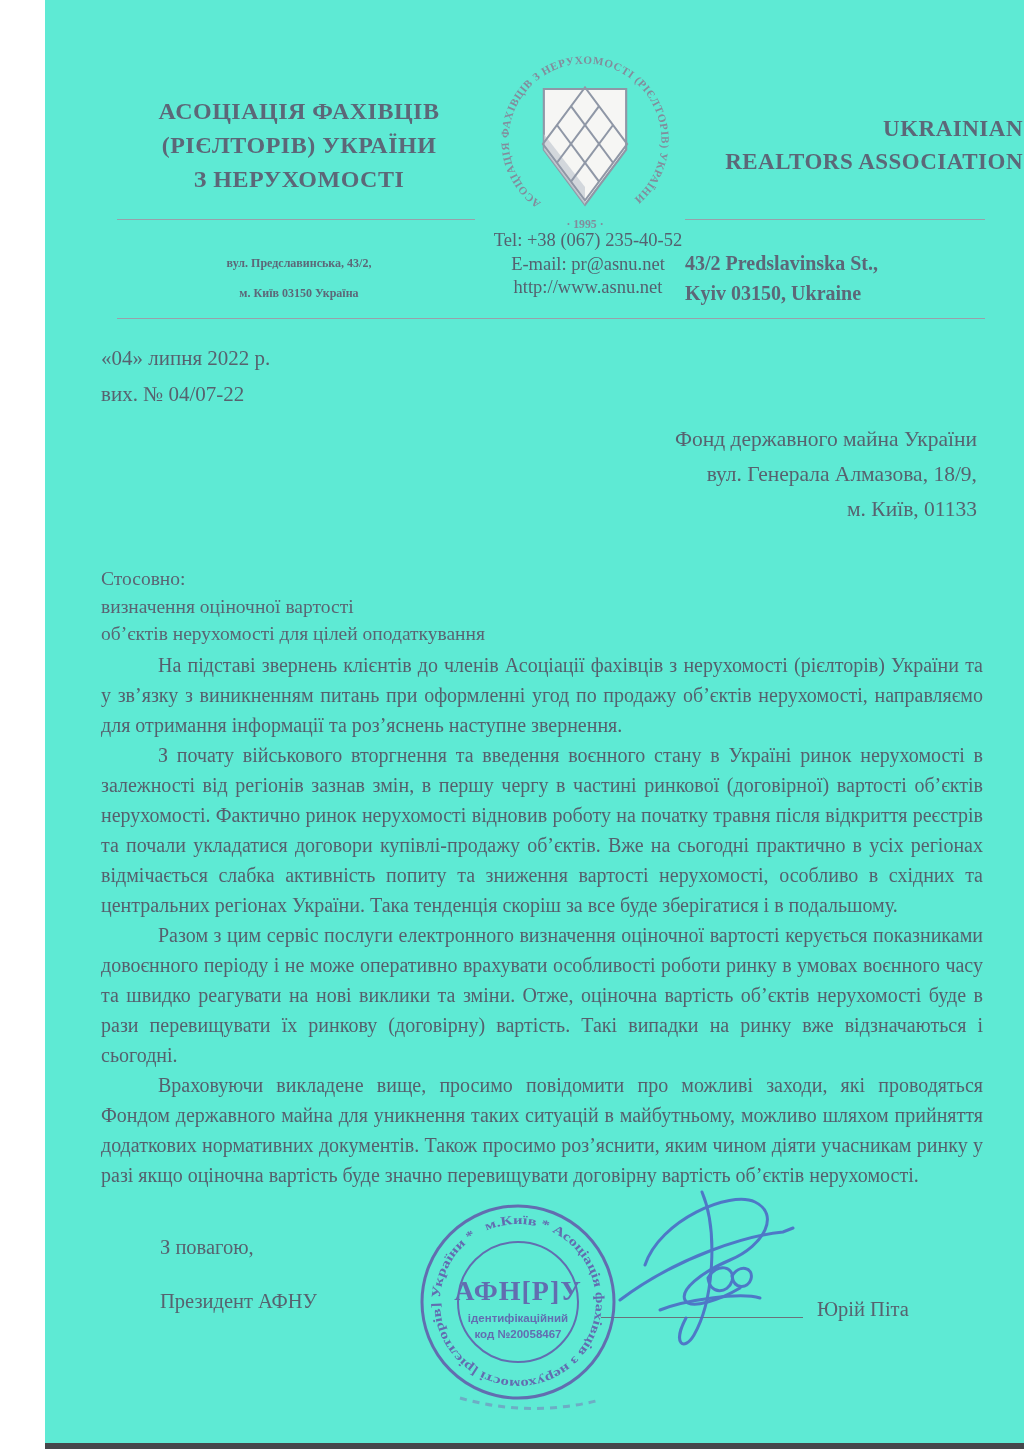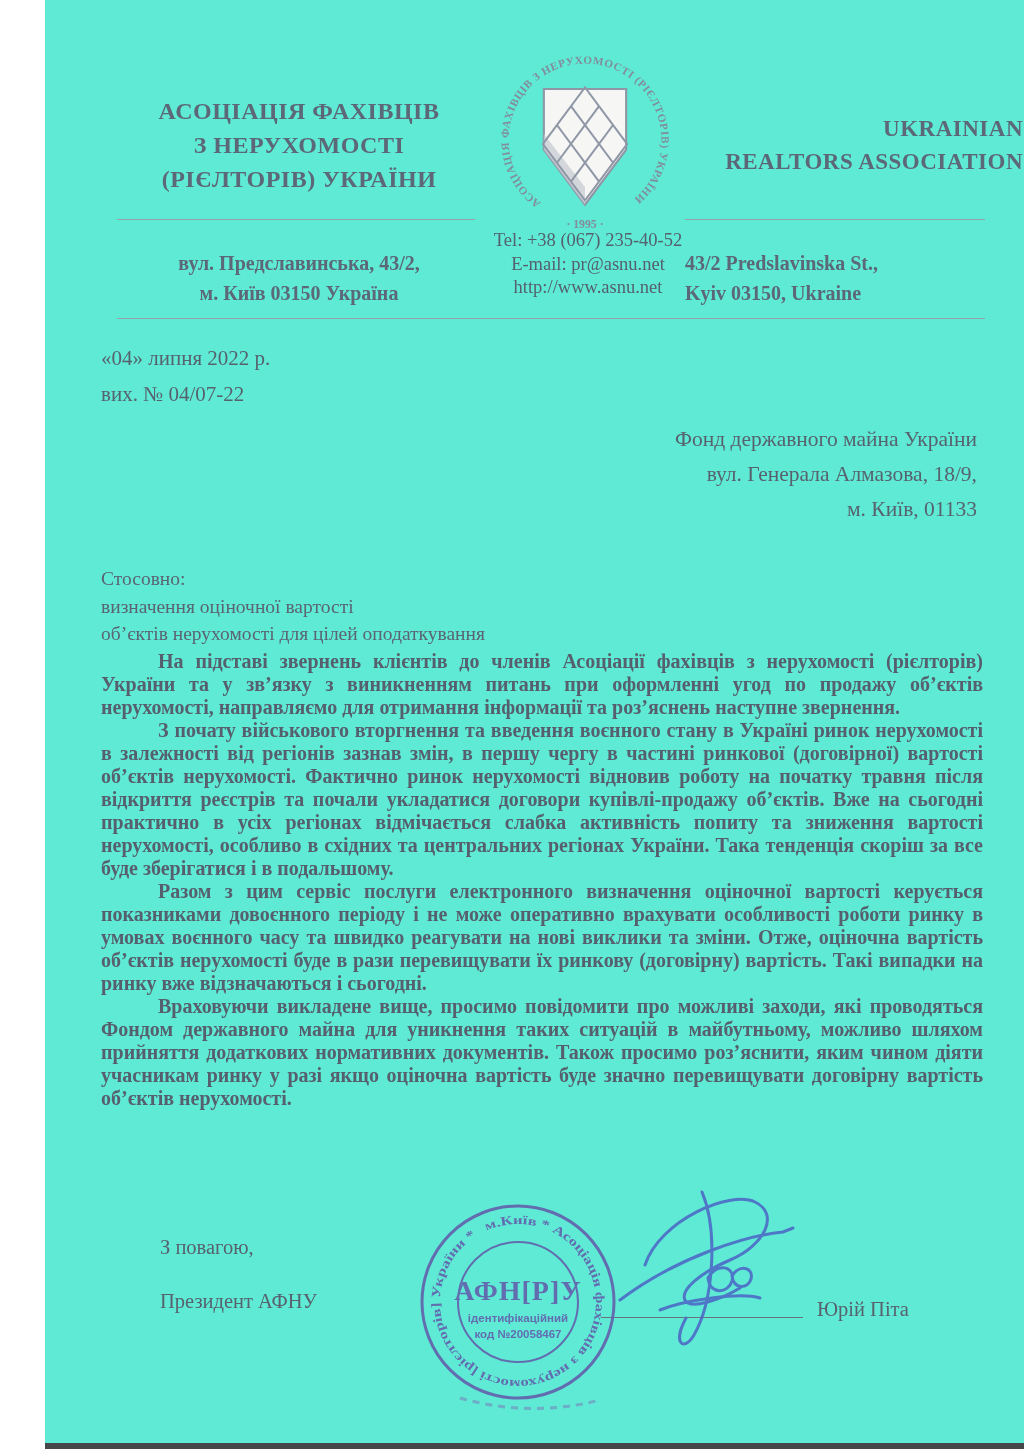--- a/index.html
+++ b/index.html
@@ -16,32 +16,32 @@
           font-size:24px;line-height:34px;font-weight:bold;color:#5c6778;letter-spacing:.5px;}
   .org-en{left:656px;top:112px;width:322px;text-align:right;
           font-size:23px;line-height:33px;font-weight:bold;color:#5c6778;letter-spacing:.5px;}
 
   .rule{position:absolute;border-top:1.6px solid #99a0aa;height:0;}
   #rule1-left{left:72px;top:219px;width:358px;}
   #rule1-right{left:640px;top:219px;width:300px;}
   #rule2{left:72px;top:318px;width:868px;}
 
   .addr-ua{left:84px;top:248px;width:340px;text-align:center;
-           font-size:20px;line-height:30px;font-weight:bold;color:#5c6778;}
+           font-size:12px;line-height:30px;font-weight:bold;color:#5c6778;}
   .contacts{left:412px;top:229px;width:262px;text-align:center;
             font-size:18.5px;line-height:23.5px;color:#55606f;}
   .addr-en{left:640px;top:248px;width:300px;
            font-size:20px;line-height:30px;font-weight:bold;color:#5c6778;}
 
   .meta{left:56px;top:340px;font-size:21px;line-height:36px;color:#57626f;}
   .recipient{right:92px;top:422px;text-align:right;font-size:21.5px;line-height:35px;color:#57626f;}
   .subject{left:56px;top:565px;font-size:19.5px;line-height:27.5px;color:#5a6473;}
 
-  .body-text{left:56px;top:650px;width:882px;font-size:20px;line-height:23px;
-             text-align:justify;color:#565f6d;font-weight:bold;}
+  .body-text{left:56px;top:650px;width:882px;font-size:20px;line-height:30px;
+             text-align:justify;color:#565f6d;}
   .body-text p{margin:0;text-indent:57px;}
 
   .regards{left:115px;top:1236px;font-size:20.5px;color:#57626f;}
   .sig-title{left:115px;top:1290px;font-size:20.5px;color:#57626f;}
   .sig-name{left:772px;top:1298px;font-size:20.5px;color:#57626f;}
   .sig-line{left:556px;top:1317px;width:202px;border-top:1.5px solid #6b727c;height:0;}
 
   .logo-box{left:442px;top:40px;width:196px;height:196px;}
   .stamp-box{left:363px;top:1192px;width:220px;height:220px;opacity:.92;}
   .sig-box{left:545px;top:1150px;width:360px;height:230px;}
@@ -50,22 +50,22 @@
   .edge-right{right:3px;top:0;width:3px;height:1449px;background:#dededa;}
   .edge-bottom{left:0;bottom:0;width:1024px;height:6px;background:#45474b;}
 </style>
 </head>
 <body>
 
 <div class="page">
 
   <div class="abs org-ua">
     <div>АСОЦІАЦІЯ ФАХІВЦІВ</div>
+    <div>(РІЄЛТОРІВ) УКРАЇНИ</div>
     <div>З НЕРУХОМОСТІ</div>
-    <div>(РІЄЛТОРІВ) УКРАЇНИ</div>
   </div>
 
   <div class="abs org-en">
     <div>UKRAINIAN</div>
     <div>REALTORS ASSOCIATION</div>
   </div>
 
   <svg class="abs logo-box" viewBox="0 0 200 200">
     <path d="M55.3,166 A78,78 0 1,1 144.7,166" fill="none" stroke="none" id="logoArc"></path>
     <text font-size="11.2" font-weight="bold" fill="#828c9c" font-family="Liberation Serif, serif" letter-spacing="0.6">

